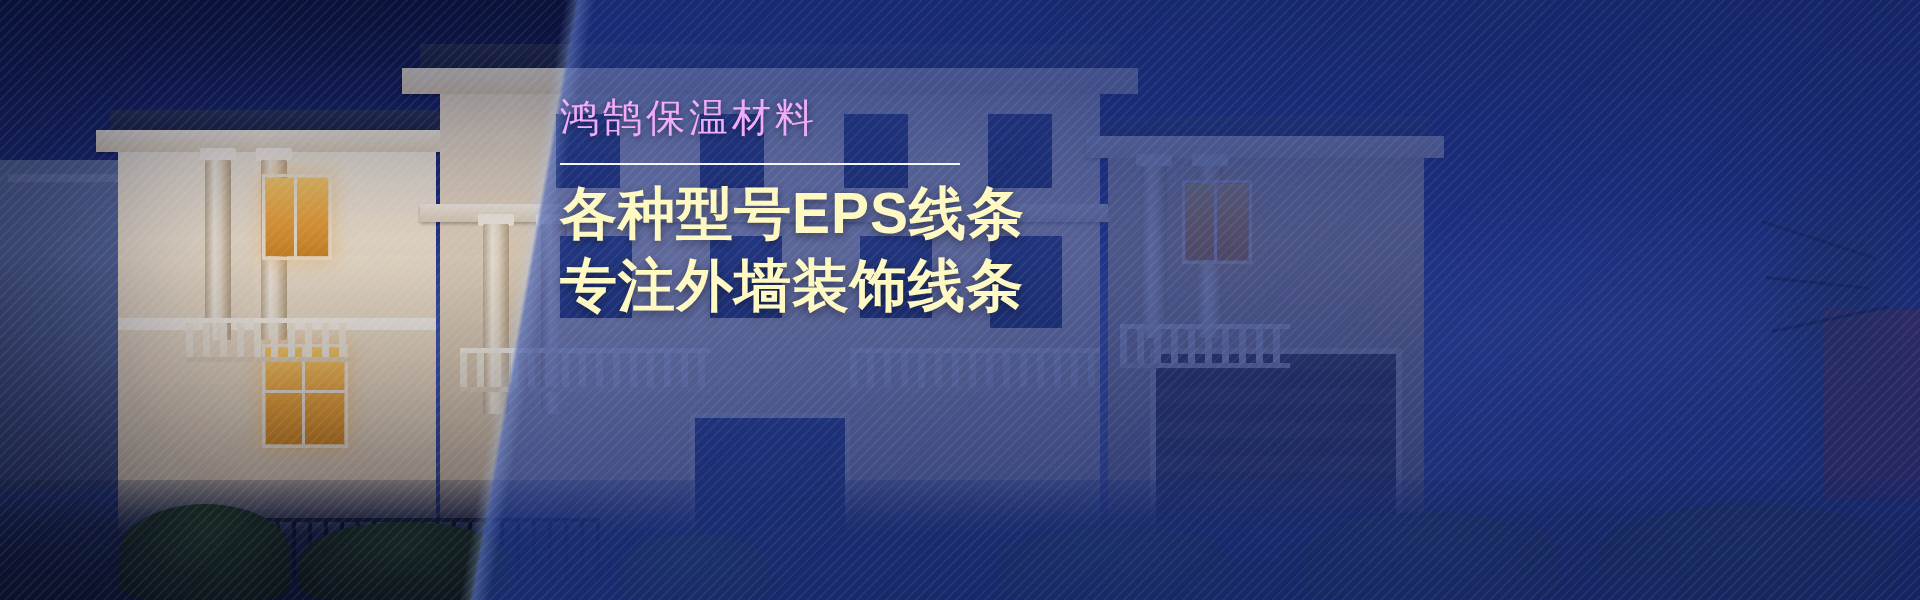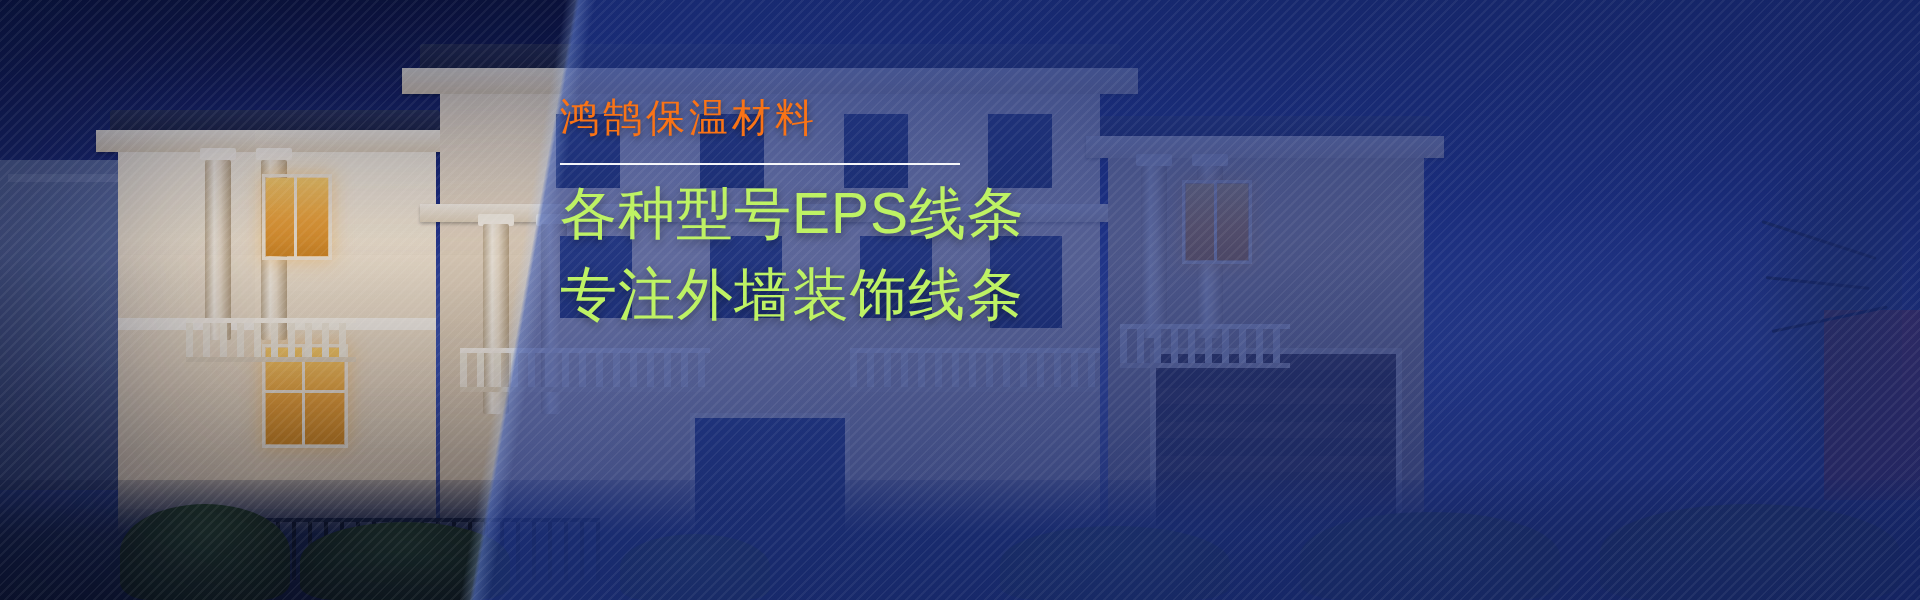--- a/index.html
+++ b/index.html
@@ -127,34 +127,34 @@
   }
   .hatch{
     position:absolute;top:0;bottom:0;left:0;right:0;
     background:repeating-linear-gradient(135deg,rgba(255,255,255,.055) 0px,rgba(255,255,255,.055) 2px,rgba(255,255,255,0) 2px,rgba(255,255,255,0) 7px);
   }
 
   
   .content{position:absolute;left:560px;top:96px;width:760px;}
 
   .subtitle{
-    color:#f97316;font-size:39px;line-height:1.15;letter-spacing:4px;
+    color:#f0abfc;font-size:39px;line-height:1.15;letter-spacing:4px;
     font-weight:400;text-shadow:0 2px 7px rgba(0,0,0,.45);
     white-space:nowrap;
   }
   .rule{
     margin-top:22px;margin-bottom:18px;
     width:400px;height:2px;background:#ffffff;opacity:.95;
   }
   .headline{
-    color:#bef264;font-size:57px;line-height:1.07;letter-spacing:1px;
-    font-weight:400;white-space:nowrap;
+    color:#fef9c3;font-size:57px;line-height:1.07;letter-spacing:1px;
+    font-weight:700;white-space:nowrap;
     text-shadow:0 3px 10px rgba(0,0,0,.42);
   }
-  .headline + .headline{margin-top:20px;}
+  .headline + .headline{margin-top:11px;}
   .tagline{
     margin-top:28px;
     color:#ffffff;font-size:29px;letter-spacing:2px;font-weight:400;
     white-space:nowrap;text-shadow:0 2px 7px rgba(0,0,0,.45);
   }
 </style>
 </head>
 <body>
 
 <div class="banner">

